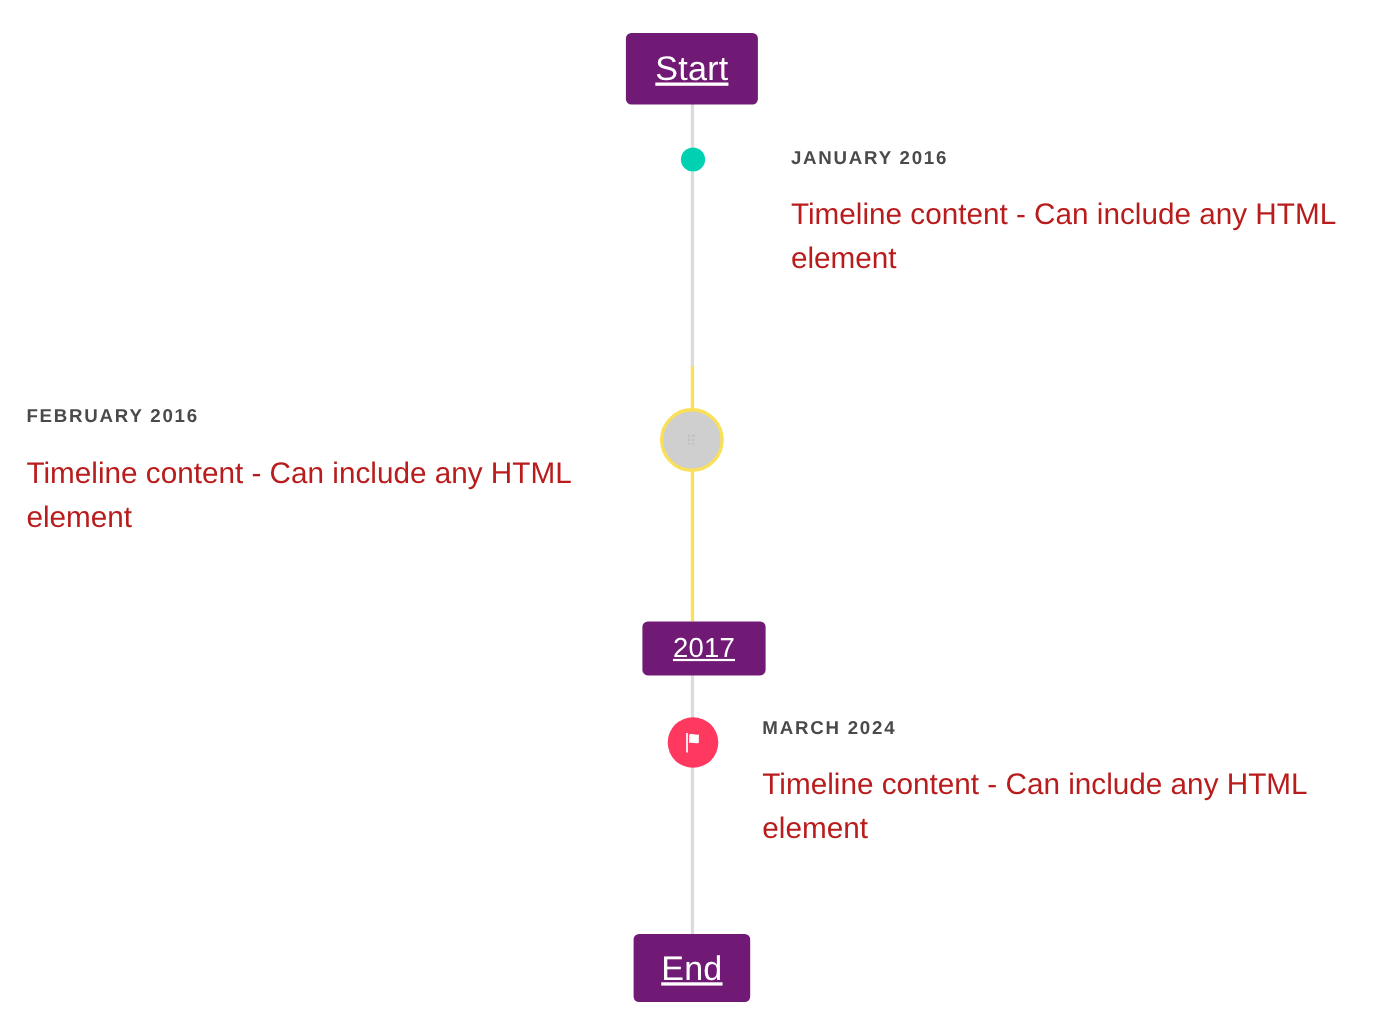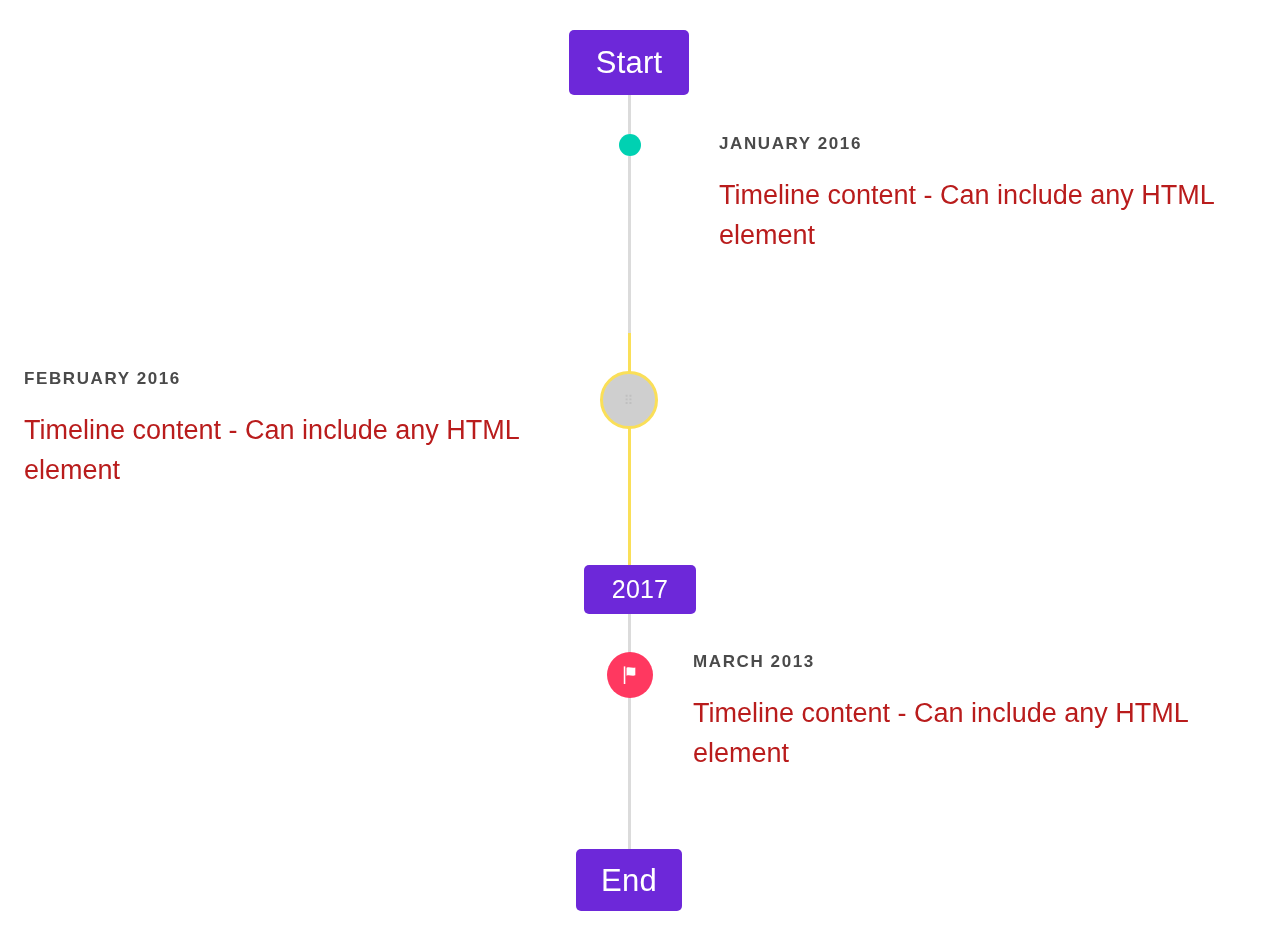--- a/index.html
+++ b/index.html
@@ -30,30 +30,31 @@
   }
   .rail-start  { top: 94px;  height: 40px; }
   .rail-1      { top: 156px; height: 178px; }
   .rail-yellow { top: 333px; height: 232px; background: #fadf58; }
   .rail-2      { top: 614px; height: 48px; }
   .rail-3      { top: 697px; height: 155px; }
 
   
   .badge {
     position: absolute;
-    background: #6d28d9;
+    background: #701a75;
     color: #ffffff;
     border-radius: 5px;
     display: flex;
     align-items: center;
     justify-content: center;
     font-size: 31px;
     line-height: 1;
     letter-spacing: 0.2px;
     box-sizing: border-box;
+    text-decoration: underline;
   }
   .badge-start { left: 569px; top: 30px;  width: 120px; height: 65px; }
   .badge-mid   { left: 584px; top: 565px; width: 112px;  height: 49px;
                  font-size: 25px; }
   .badge-end   { left: 576px; top: 849px; width: 106px; height: 62px; }
 
   
   .marker {
     position: absolute;
     border-radius: 50%;
@@ -146,19 +147,19 @@
 
   <div class="marker marker-flag">
     <span>
       <svg width="22" height="22" viewBox="0 0 24 24" aria-hidden="true">
         <path d="M5.2 2.6h1.7v19.2H5.2z" fill="#ffffff"></path>
         <path d="M8.2 4.1c3.2-1.6 6.4 1.2 9.6-0.4v8.6c-3.2 1.6-6.4-1.2-9.6 0.4V4.1z" fill="#ffffff"></path>
       </svg>
     </span>
   </div>
   <div class="entry entry-right entry-mar">
-    <p class="heading">MARCH 2013</p>
+    <p class="heading">MARCH 2024</p>
     <p class="body">Timeline content - Can include any HTML element</p>
   </div>
 
   <div class="badge badge-end">End</div>
 
 </div>
 
 </body></html>

